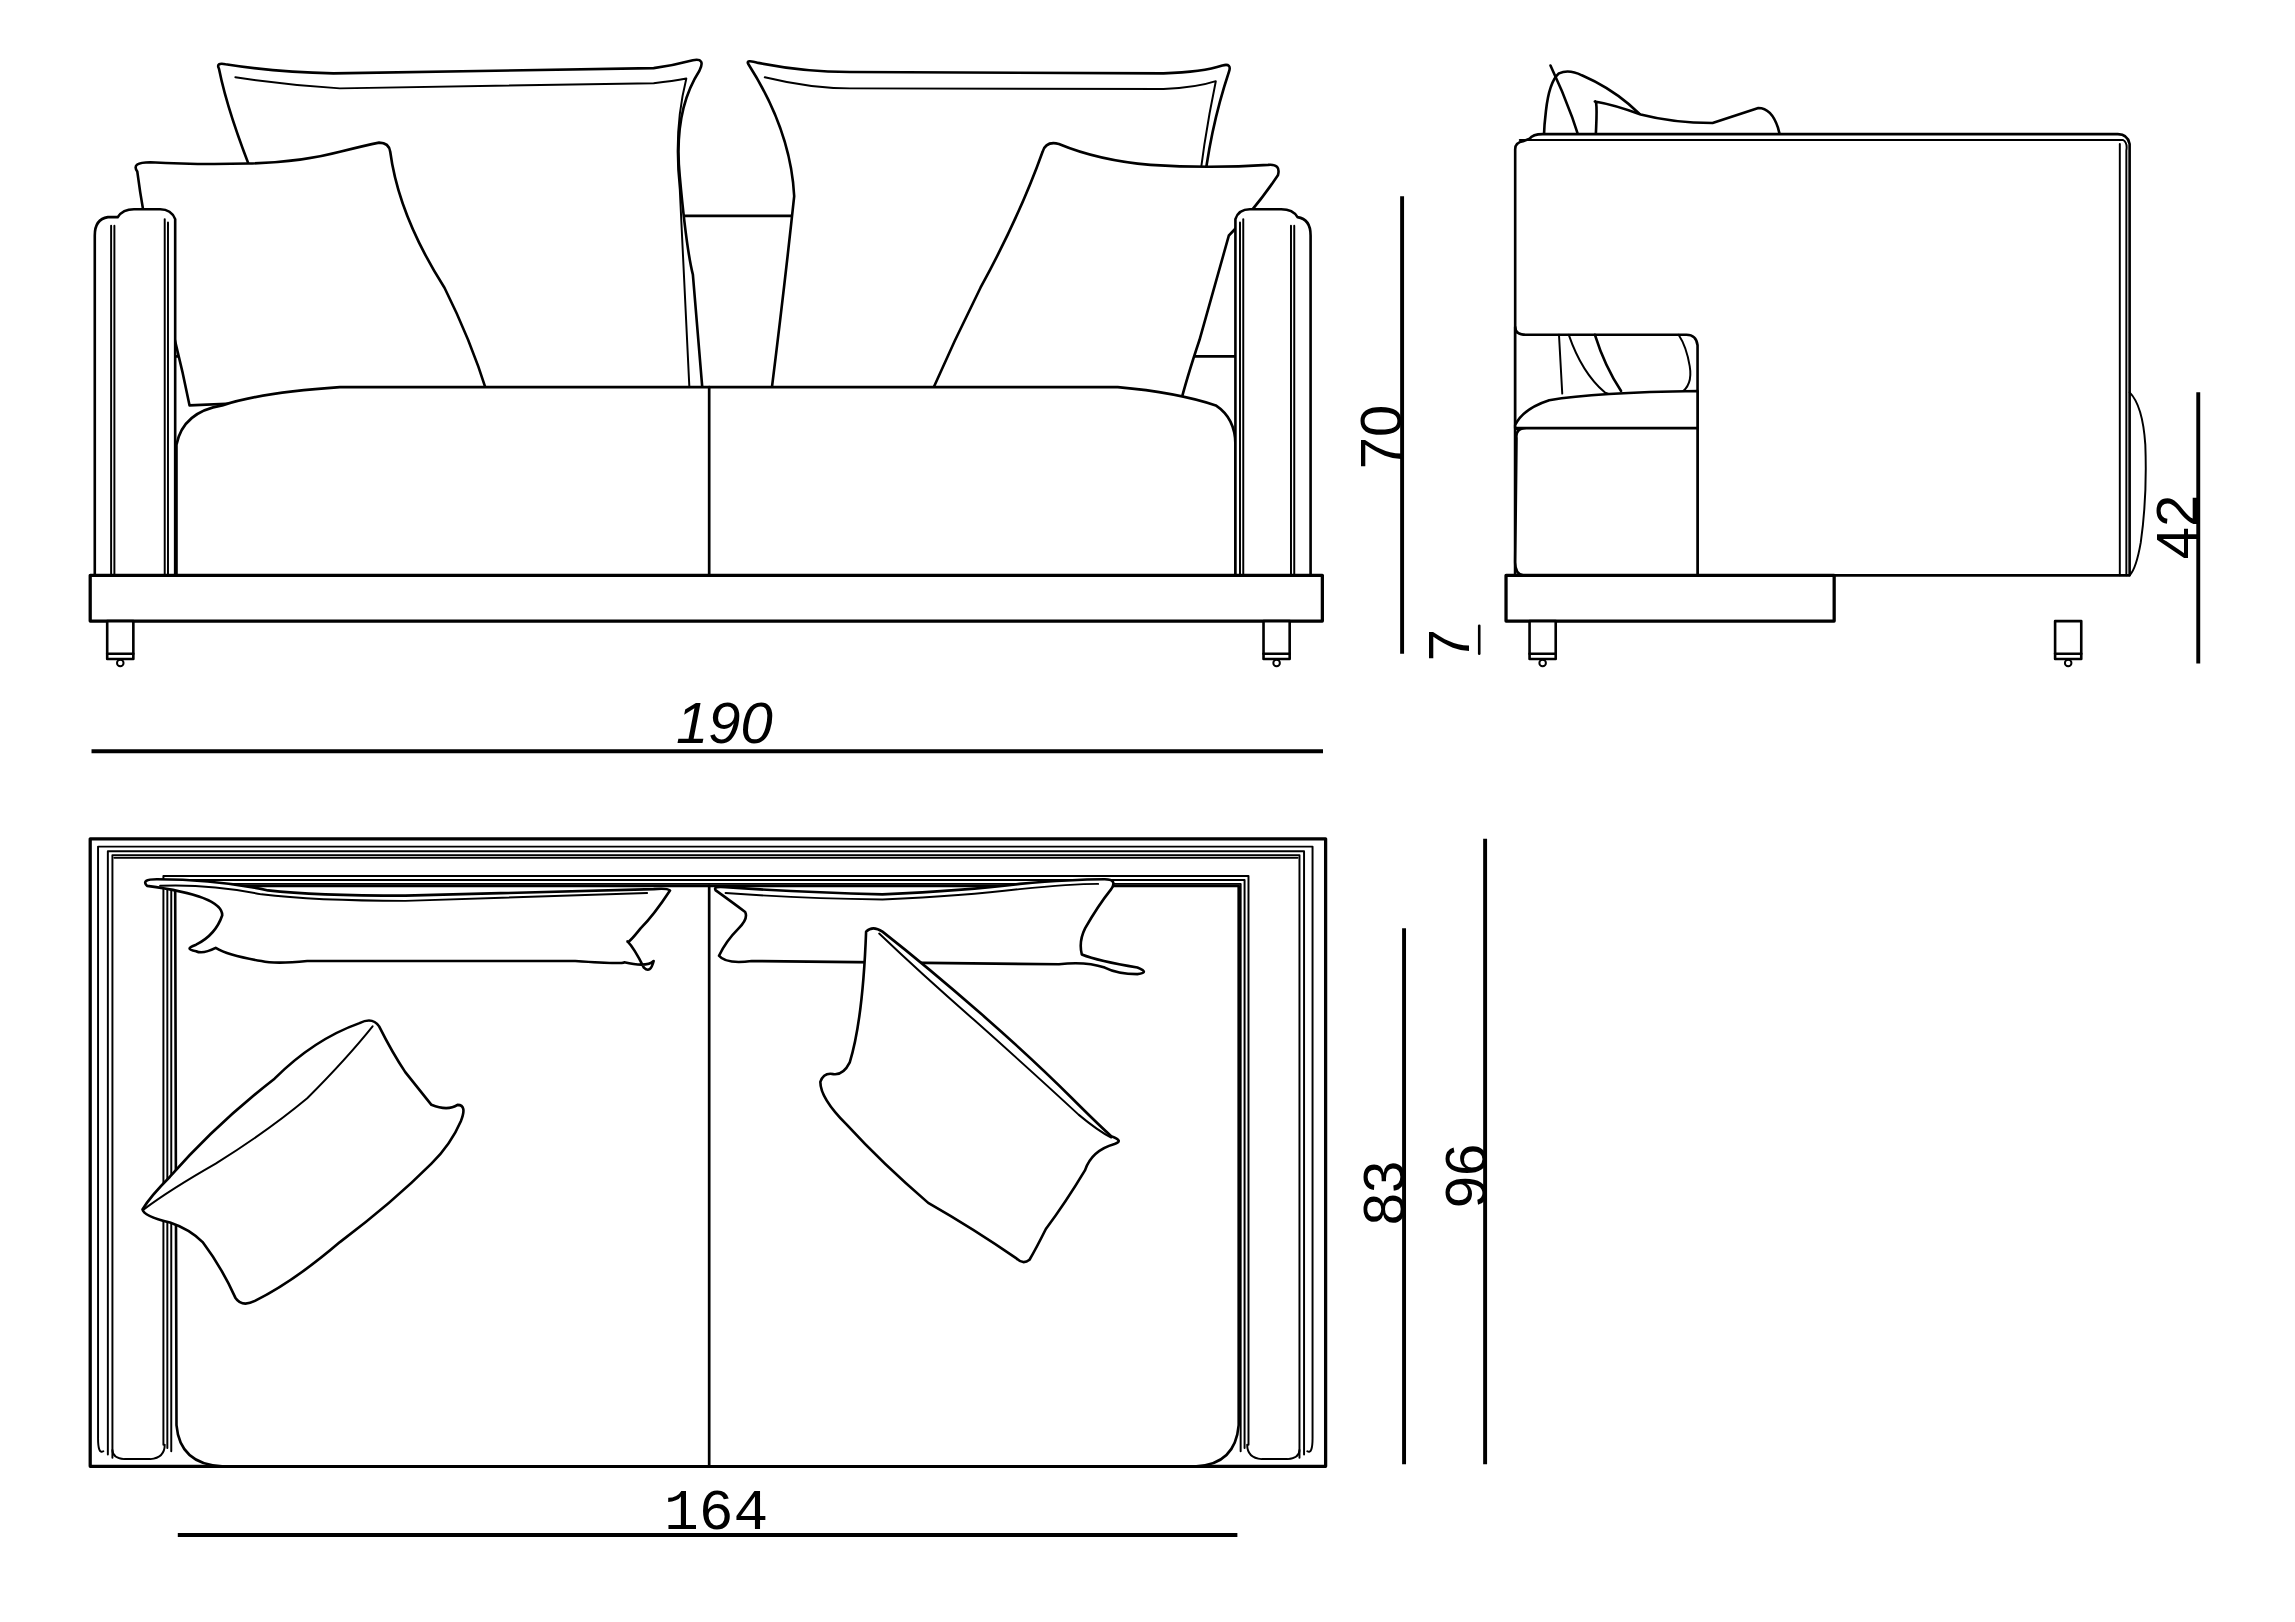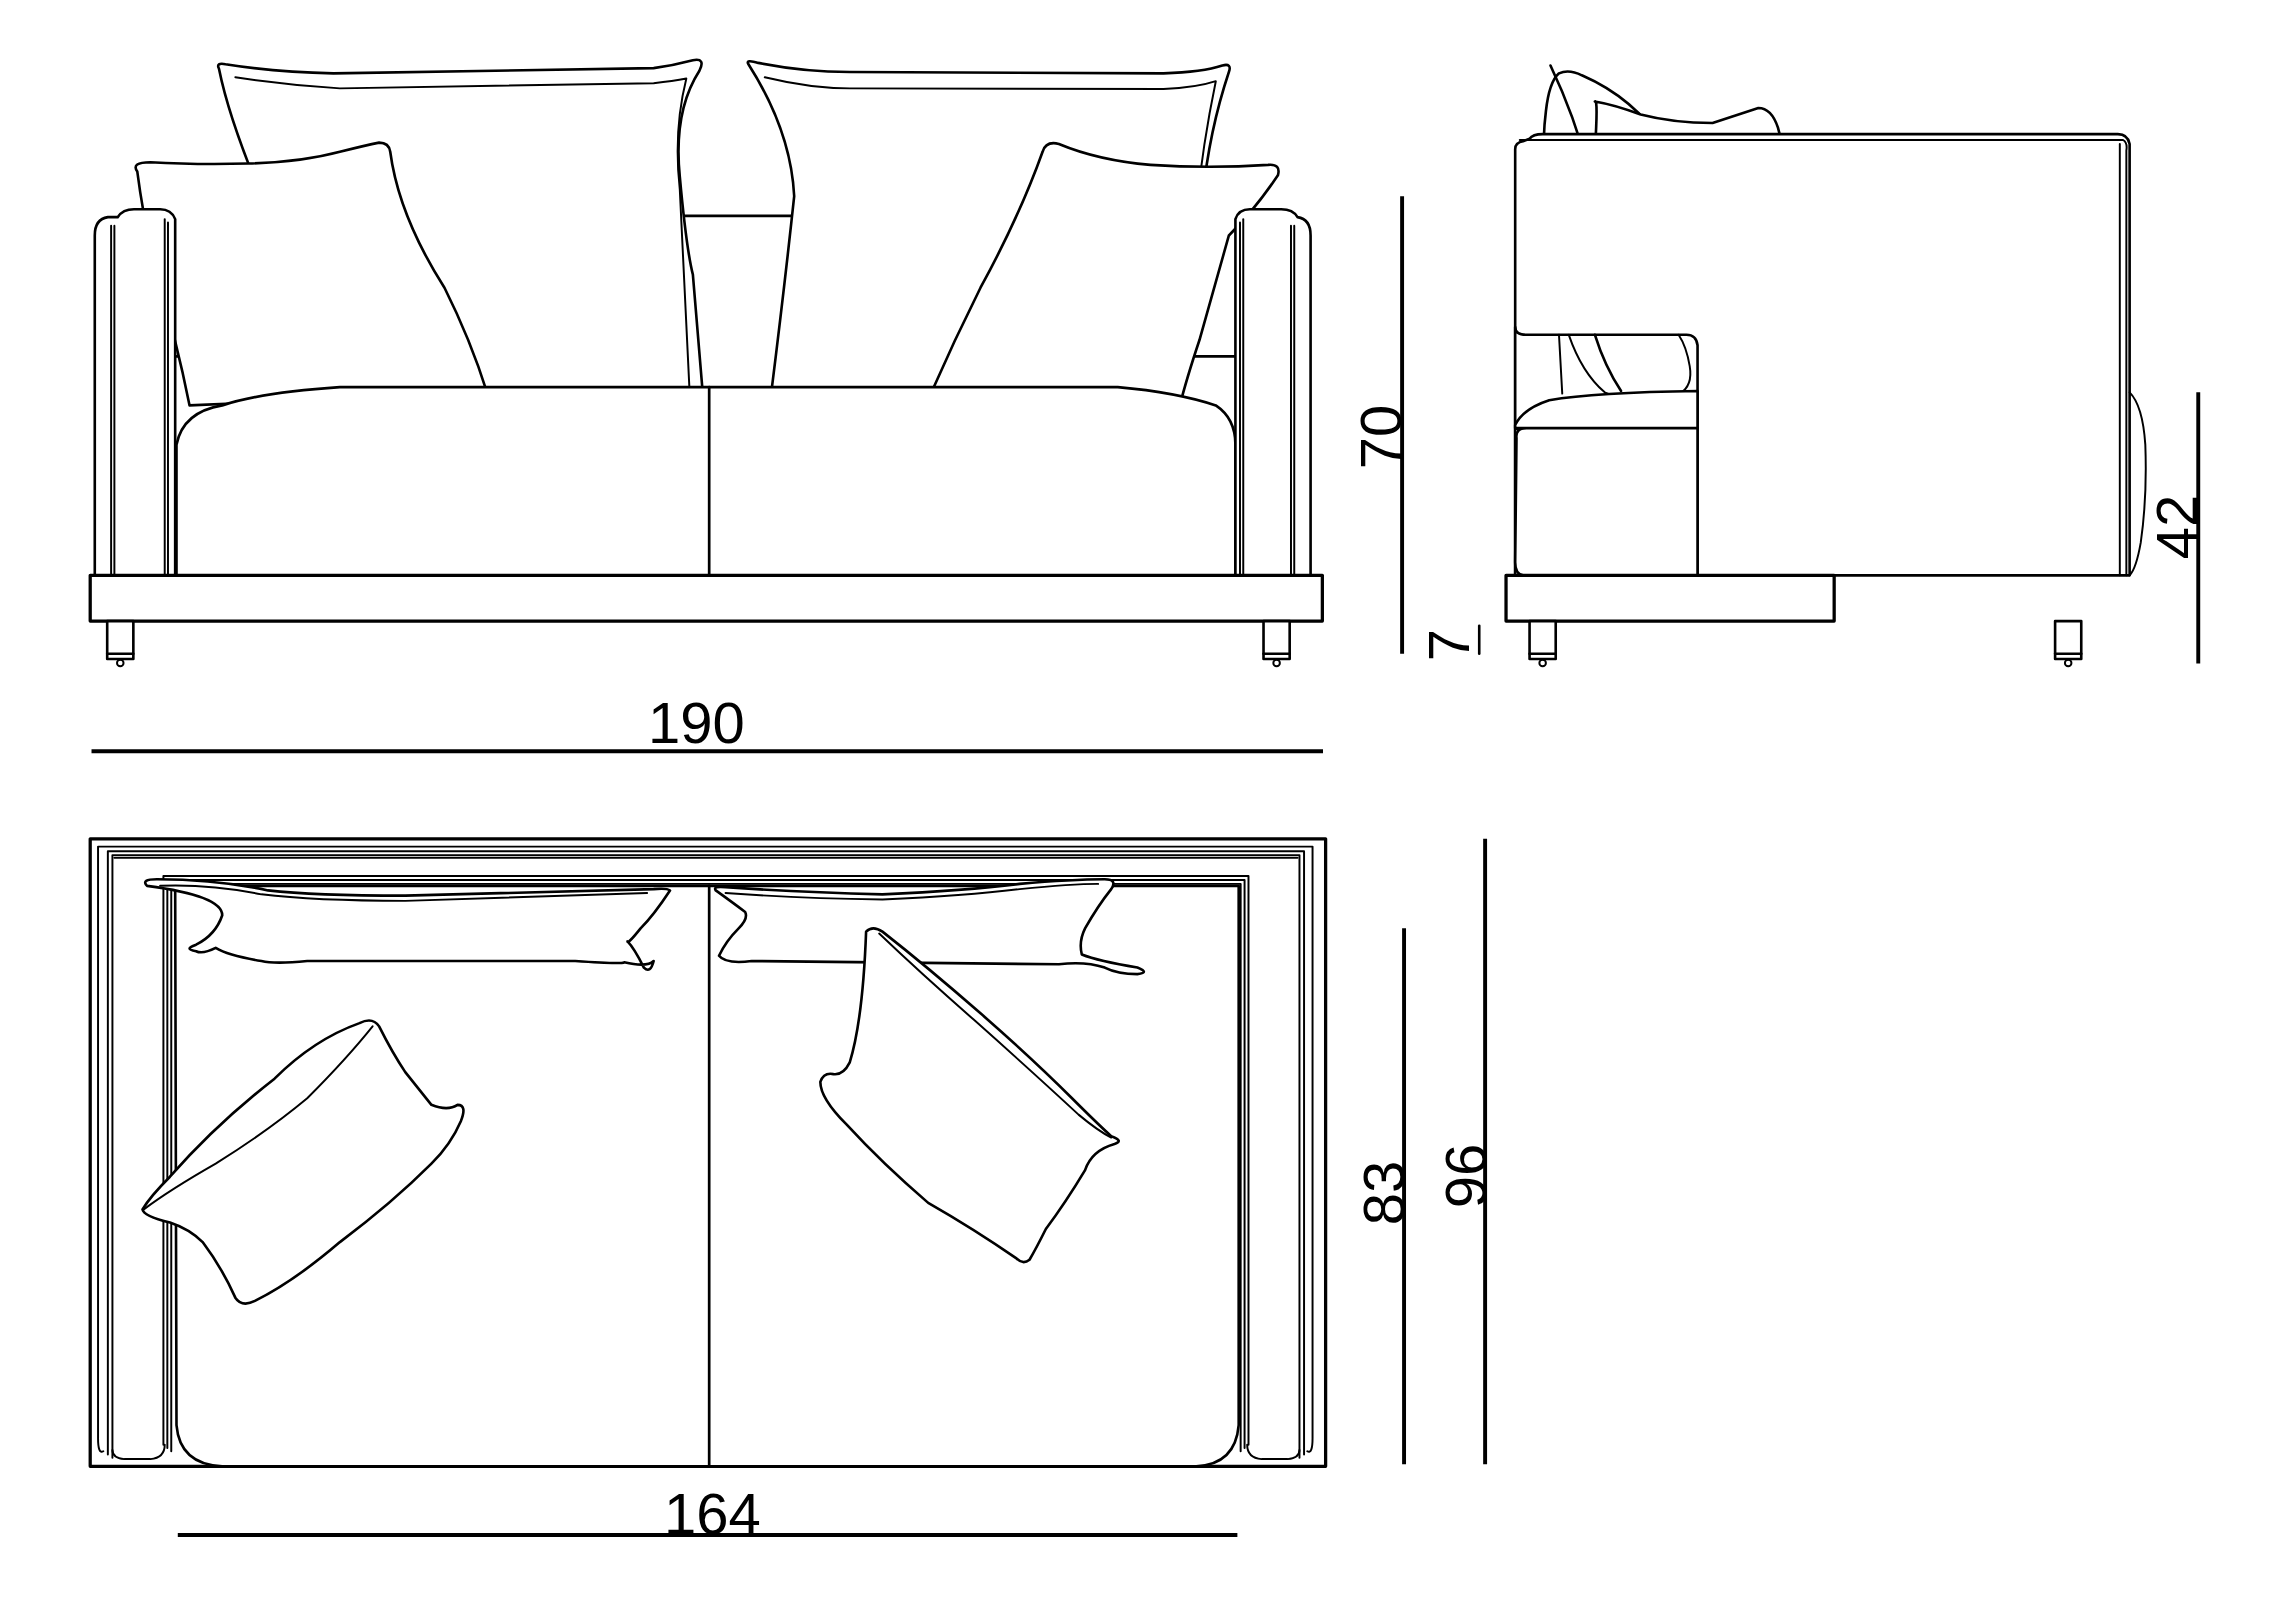--- a/index.html
+++ b/index.html
@@ -119,20 +119,20 @@
     <path class="fillw" d="M1325 1425 Q1335 1415 1350 1425 Q1420 1480 1500 1550 Q1580 1620 1640 1680 Q1680 1720 1700 1738 Q1720 1745 1705 1750 Q1670 1760 1660 1790 Q1630 1840 1600 1880 Q1585 1910 1575 1927 Q1565 1935 1555 1925 Q1490 1880 1420 1840 Q1350 1780 1295 1720 Q1255 1680 1255 1655 Q1260 1640 1275 1643 Q1290 1645 1300 1625 Q1320 1560 1325 1425 Z"></path>
     <path class="thin" d="M1345 1428 Q1410 1490 1490 1560 Q1580 1640 1650 1705 Q1680 1730 1700 1740"></path>
   </g>
 
   <line class="bold" x1="2148" y1="1420" x2="2148" y2="2240"></line>
   <line class="bold" x1="2272" y1="1283" x2="2272" y2="2240"></line>
 
   <line class="bold" x1="272" y1="2348" x2="1893" y2="2348"></line>
 </svg>
 
-<div class="dim-label" style="left:648px; top:694px;">190</div>
+<div class="dim-label" style="left:676px; top:694px;font-style:italic;">190</div>
 <div class="dim-label rot" style="left:1342px; top:408px; width:78px; text-align:center;">70</div>
 <div class="dim-label rot" style="left:1429px; top:616px; width:39px; text-align:center;">7</div>
 <div class="dim-label rot" style="left:2138px; top:498px; width:78px; text-align:center;">42</div>
-<div class="dim-label" style="left:664px; top:1485px;">164</div>
+<div class="dim-label" style="left:664px; top:1485px;font-family:Liberation Mono, monospace;">164</div>
 <div class="dim-label rot" style="left:1345px; top:1164px; width:78px; text-align:center;">83</div>
 <div class="dim-label rot" style="left:1427px; top:1147px; width:78px; text-align:center;">96</div>
 
 
 </body></html>

